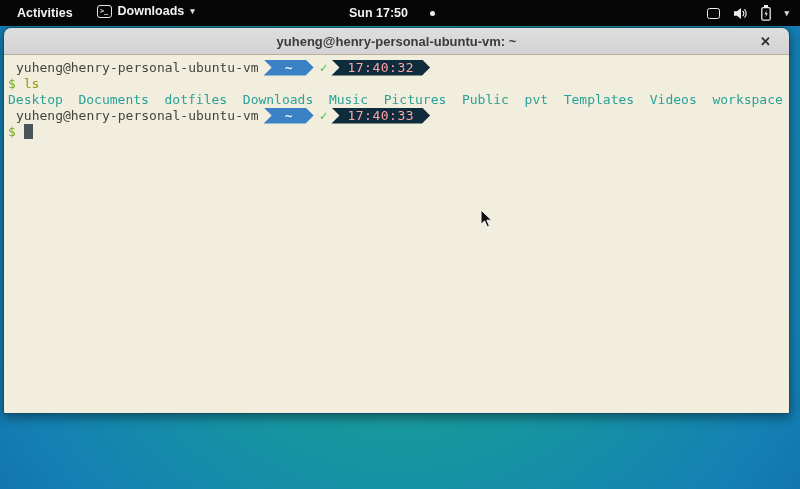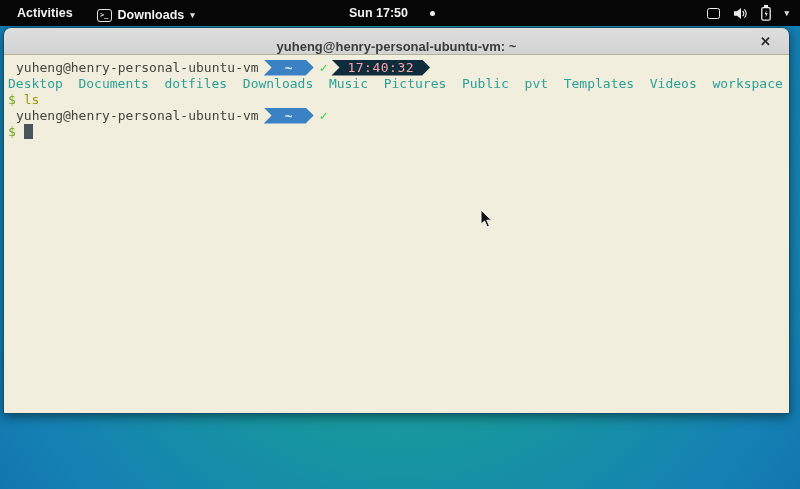--- a/index.html
+++ b/index.html
@@ -11,21 +11,21 @@
   }
 
   
   .topbar {
     position:absolute; top:0; left:0; width:800px; height:26px;
     background:#060606; color:#f2f2f2;
     display:flex; align-items:center;
     font-size:12.5px; font-weight:700;
     z-index:30;
   }
-  .tb-left { display:flex; align-items:flex-end; gap:20px; padding-left:13px; }
+  .tb-left { display:flex; align-items:flex-start; gap:20px; padding-left:13px; }
   .activities { padding:2px 4px; cursor:default; }
   .appmenu { display:flex; align-items:center; gap:6px; }
   .term-app-icon {
     width:15px; height:13px; border:1px solid #e4e4e4; border-radius:3px;
     display:flex; align-items:center; justify-content:center;
     font-family:"DejaVu Sans Mono", monospace; font-size:7px; line-height:7px;
     color:#e4e4e4; font-weight:700; letter-spacing:0;
   }
   .dd-arrow { font-size:9px; line-height:9px; color:#dcdcdc; margin-top:1px; }
   .tb-clock {
@@ -41,21 +41,21 @@
     position:absolute; left:3px; top:27px; width:787px; height:387px;
     border:1px solid #11506d; border-radius:8px 8px 2px 2px;
     box-shadow:0 3px 12px rgba(0,0,0,.45);
     display:flex; flex-direction:column; overflow:hidden;
     z-index:10;
   }
   .titlebar {
     height:27px; flex:0 0 27px;
     background:linear-gradient(#dedede,#d3d3d3);
     border-bottom:1px solid #b7b19b;
-    display:flex; align-items:flex-end; justify-content:center;
+    display:flex; align-items:center; justify-content:center;
     position:relative;
     font-size:13px; font-weight:700; color:#3b3b3b;
   }
   .close-btn {
     position:absolute; right:18px; top:0; height:100%;
     display:flex; align-items:center;
     font-size:13px; font-weight:700; color:#2e2e2e; cursor:default;
   }
   .term-content {
     flex:1; background:#f2eedd;
@@ -129,28 +129,29 @@
   </div>
   <div class="term-content">
 
     <div class="prompt-line">
       <span class="user-host line">yuheng@henry-personal-ubuntu-vm</span>
       <span class="pl-seg seg-cwd">~</span>
       <span class="check">✓</span>
       <span class="pl-seg seg-time">17:40:32</span>
     </div>
 
+    <div class="line"><span class="shell-sym">$</span><span> </span><span class="cmd-text">ls</span></div>
+
     <div class="line dir-list">Desktop  Documents  dotfiles  Downloads  Music  Pictures  Public  pvt  Templates  Videos  workspace</div>
-
-    <div class="line"><span class="shell-sym">$</span><span> </span><span class="cmd-text">ls</span></div>
 
     <div class="prompt-line">
       <span class="user-host line">yuheng@henry-personal-ubuntu-vm</span>
       <span class="pl-seg seg-cwd">~</span>
       <span class="check">✓</span>
+      <span class="pl-seg seg-time">17:40:33</span>
     </div>
 
     <div class="line"><span class="shell-sym">$</span><span class="cursor-block"></span></div>
 
   </div>
 </div>
 
 <svg class="mouse-cursor" width="13" height="19" viewBox="0 0 13 19">
   <path d="M1 1 L1 15.2 L4.6 12 L7.2 17.8 L9.4 16.7 L6.8 11.2 L11.6 11.2 Z" fill="#111" stroke="#f5f5f5" stroke-width="1"></path>
 </svg>

